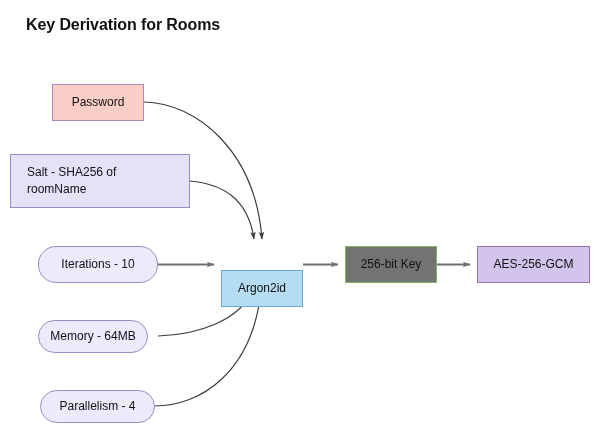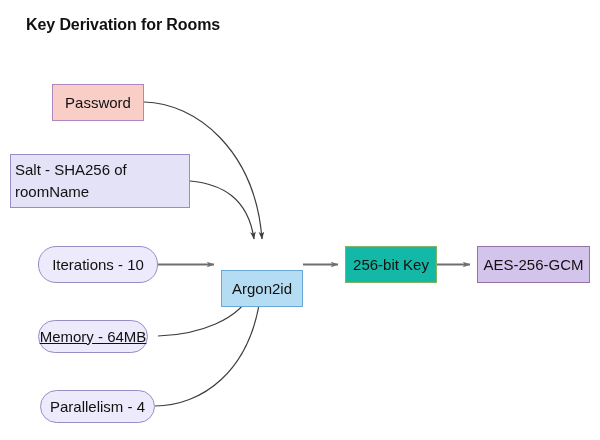--- a/index.html
+++ b/index.html
@@ -41,50 +41,50 @@
     height: 440px;
     pointer-events: none;
   }
   .node {
     position: absolute;
     box-sizing: border-box;
     border-width: 1px;
     border-style: solid;
     display: flex;
     align-items: center;
-    font-size: 15px;
+    font-size: 12px;
     line-height: 1.45;
     color: #111111;
   }
   .node.center {
     justify-content: center;
     text-align: center;
   }
   .node.leftalign {
     justify-content: flex-start;
     text-align: left;
-    padding-left: 4px;
+    padding-left: 16px;
   }
   .node-label {
     display: block;
     white-space: pre-line;
   }
   
   .fill-peach   { background: #f8cec6; border-color: #b085c0; }
   .fill-lav     { background: #e3e2f7; border-color: #9a8cc4; }
   .fill-lav2    { background: #eceafb; border-color: #9a8cc4; border-radius: 18px; }
   .fill-blue    { background: #b4dcf2; border-color: #6aa8d8; }
-  .fill-green   { background: #14b8a6; border-color: #82b366; }
+  .fill-green   { background: #737373; border-color: #82b366; }
   .fill-purple  { background: #d3c4ec; border-color: #9673a6; }
 
   
   #node-password   { left: 52px;  top: 84px;  width: 92px;  height: 37px; }
   #node-salt       { left: 10px;  top: 154px; width: 180px; height: 54px; }
   #node-iterations { left: 38px;  top: 246px; width: 120px; height: 37px; }
-  #node-memory     { left: 38px;  top: 320px; width: 110px; height: 33px; text-decoration: underline; }
+  #node-memory     { left: 38px;  top: 320px; width: 110px; height: 33px; }
   #node-parallel   { left: 40px;  top: 390px; width: 115px; height: 33px; }
   #node-argon      { left: 221px; top: 246px; width: 82px;  height: 37px; margin-top: 24px; }
   #node-key        { left: 345px; top: 246px; width: 92px;  height: 37px; }
   #node-aes        { left: 477px; top: 246px; width: 113px; height: 37px; justify-content: center; }
 </style>
 </head>
 <body>
 
 <div id="canvas">
 

